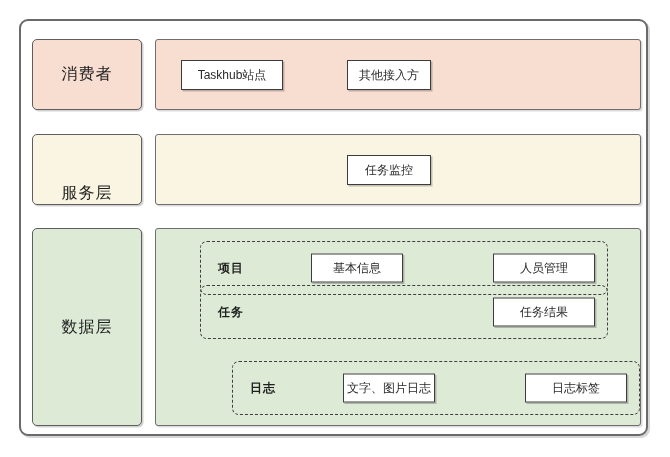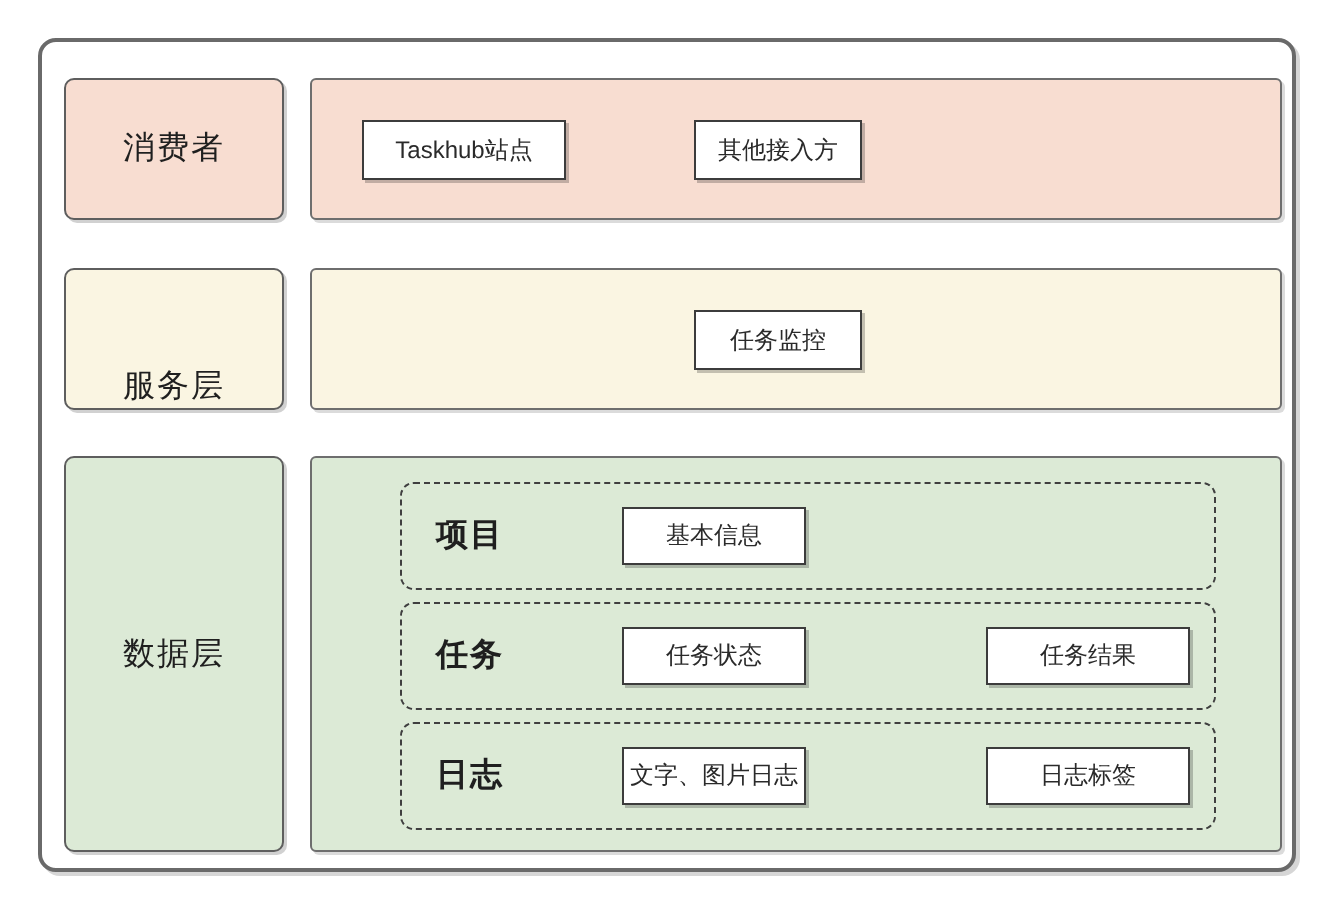--- a/index.html
+++ b/index.html
@@ -70,28 +70,28 @@
   .group {
     position: absolute;
     left: 44px;
     width: 408px;
     height: 54px;
     border: 1.3px dashed #3f3f3f;
     border-radius: 7px;
     box-sizing: border-box;
   }
   .g1 { top: 12px; }
-  .g2 { top: 72px; padding-left: 24px; }
-  .g3 { top: 132px; }
+  .g2 { top: 56px; padding-left: 24px; }
+  .g3 { top: 132px; margin-left: 32px; }
   .group-label {
     position: absolute;
     left: 17px;
     top: 50%;
     transform: translateY(-50%);
-    font-size: 16px;
+    font-size: 12px;
     font-weight: bold;
     letter-spacing: 1px;
   }
   .group .node { top: 50%; transform: translateY(-50%); height: 29px; }
   .group-node-1 { left: 110px; width: 92px; }
   .group-node-2 { left: 292px; width: 102px; }
 </style>
 </head>
 <body>
 
@@ -122,27 +122,27 @@
     <div class="label-box green row3">
       <span>数据层</span>
     </div>
     <div class="container green row3">
 
       <div class="group g1">
         <span class="group-label">项目</span>
         <div class="node group-node-1">
           <span>基本信息</span>
         </div>
+        <div class="node group-node-2">
+          <span>人员管理</span>
+        </div>
       </div>
 
       <div class="group g2">
         <span class="group-label">任务</span>
-        <div class="node group-node-1">
-          <span>任务状态</span>
-        </div>
         <div class="node group-node-2">
           <span>任务结果</span>
         </div>
       </div>
 
       <div class="group g3">
         <span class="group-label">日志</span>
         <div class="node group-node-1">
           <span>文字、图片日志</span>
         </div>

